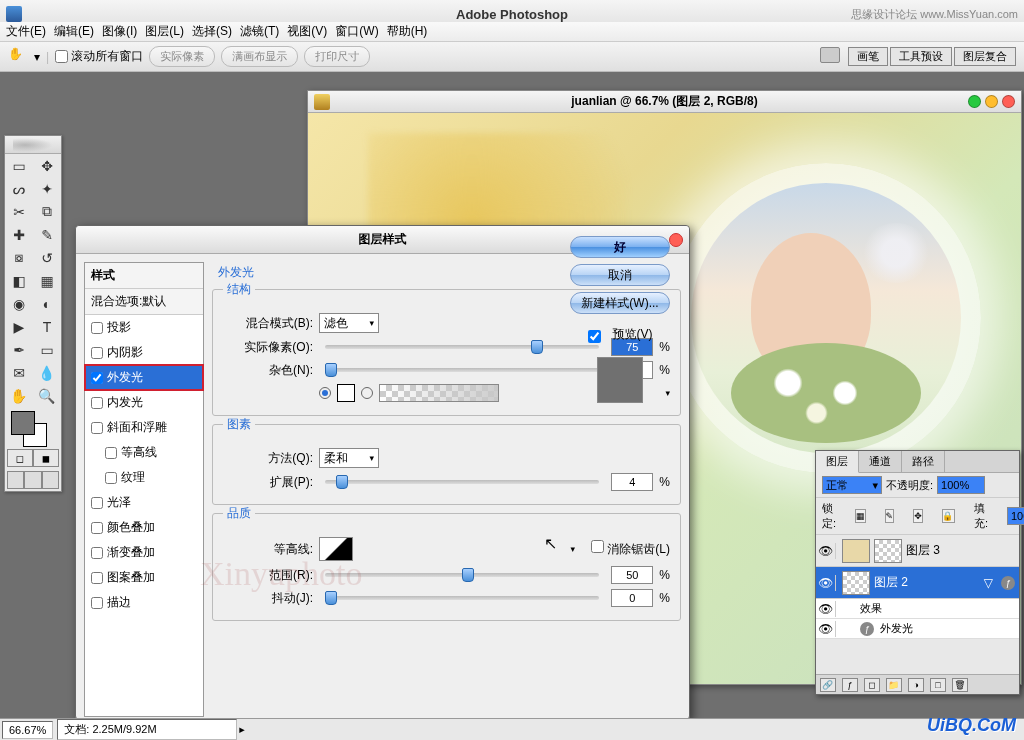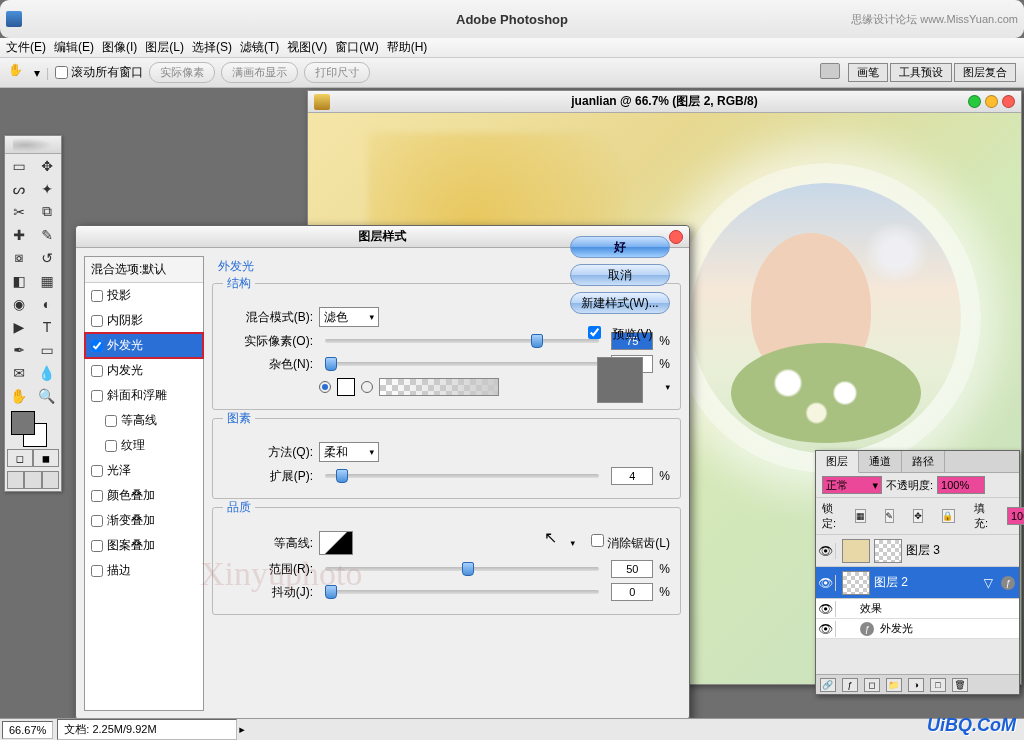--- a/index.html
+++ b/index.html
@@ -1,19 +1,19 @@
 <!DOCTYPE html>
 <html><head>
 <meta charset="utf-8">
 <style>
 * { box-sizing: border-box; margin: 0; padding: 0; font-family: "Microsoft YaHei", "SimSun", Arial, sans-serif; }
 body { width: 1024px; height: 740px; background: #6f6f6f; overflow: hidden; position: relative; font-size: 12px; }
 
 
-.titlebar { height: 38px; background: linear-gradient(#f5f5f5,#e6e6e6); display: flex; align-items: center; padding: 0 6px; position: relative; border-radius: 9px; }
+.titlebar { height: 22px; background: linear-gradient(#f5f5f5,#e6e6e6); display: flex; align-items: flex-end; padding: 0 6px; position: relative; }
 .titlebar-icon { width:16px; height:16px; background: linear-gradient(#4a90d9,#2c5a9a); border-radius:2px; margin-right: 4px; }
 .titlebar-title { position:absolute; left:50%; transform:translateX(-50%); font-weight:bold; color:#333; font-size:13px; }
 .titlebar-right { position:absolute; right:6px; color:#888; font-size:11px; }
 
 
 .menubar { height: 20px; background: linear-gradient(#f9f9f9,#ececec); display:flex; align-items:center; padding:0 6px; gap:8px; border-bottom:1px solid #ccc; }
 .menubar span { cursor:default; }
 
 
 .optionsbar { height: 30px; background: linear-gradient(#f4f4f4,#e0e0e0); display:flex; align-items:center; padding:0 8px; gap:6px; border-bottom:1px solid #bbb; }
@@ -50,21 +50,21 @@
 .rose { position:absolute; left:60px; top:20px; width:260px; height:220px; background:radial-gradient(circle at 40% 40%, rgba(230,190,70,.7) 0%, rgba(230,190,70,.2) 60%, transparent 80%); filter:blur(3px); }
 .portrait-glow { position:absolute; right:40px; top:50px; width:310px; height:310px; border-radius:50%; background:radial-gradient(circle, rgba(255,255,255,.95) 0%, rgba(255,255,255,.7) 70%, rgba(255,255,255,0) 100%); box-shadow:0 0 40px 20px rgba(255,255,255,.6); }
 .portrait { position:absolute; right:60px; top:70px; width:270px; height:270px; border-radius:50%; background:linear-gradient(180deg,#c8d8e8 0%, #f5e8d8 40%, #e8f0d8 70%, #d8e8c8 100%); overflow:hidden; }
 .face { position:absolute; left:60px; top:50px; width:120px; height:150px; background:#f0d0b8; border-radius:50% 50% 45% 45%; }
 .hair { position:absolute; left:30px; top:30px; width:170px; height:200px; background:#3a2818; border-radius:50% 60% 40% 50%; z-index:-1; }
 .flowers { position:absolute; bottom:10px; left:40px; width:190px; height:100px; background:radial-gradient(circle at 30% 40%, #fff 0%, #fff 8%, transparent 10%), radial-gradient(circle at 60% 50%, #fff 0%, #fff 8%, transparent 10%), radial-gradient(circle at 45% 70%, #f5f5e0 0%, #f5f5e0 7%, transparent 9%), #a8c080; border-radius:50%; }
 .hairbow { position:absolute; right:30px; top:40px; width:70px; height:60px; background:radial-gradient(circle,#f0f0f5 30%, transparent 70%); opacity:.9; border-radius:50%; }
 
 
 .dialog { position:absolute; left:75px; top:225px; width:615px; height:495px; background:#efefef; border:1px solid #666; box-shadow:3px 3px 10px rgba(0,0,0,.5); border-radius:4px; }
-.dlg-titlebar { height:22px; background:linear-gradient(#fafafa,#dcdcdc); display:flex; align-items:center; padding:0 6px; border-bottom:1px solid #aaa; border-radius:4px 4px 0 0; }
+.dlg-titlebar { height:28px; background:linear-gradient(#fafafa,#dcdcdc); display:flex; align-items:center; padding:0 6px; border-bottom:1px solid #aaa; border-radius:4px 4px 0 0; }
 .dlg-title { position:absolute; left:50%; transform:translateX(-50%); font-weight:bold; }
 .dlg-close { position:absolute; right:6px; width:14px; height:14px; border-radius:50%; background:#ff5f56; border:1px solid #c33; }
 .dlg-body { display:flex; height:calc(100% - 22px); }
 .style-list { width:120px; border:1px solid #999; margin:8px; background:#fff; }
 .style-list-header { padding:4px 6px; border-bottom:1px solid #ccc; background:#f4f4f4; font-weight:bold; }
 .blend-opts { padding:4px 6px; border-bottom:1px solid #ccc; background:#f4f4f4; }
 .style-item { padding:4px 6px; display:flex; align-items:center; gap:4px; }
 .style-item.sub { padding-left:20px; }
 .style-item.selected { background:#2a6fd6; color:#fff; outline:2px solid #d02030; outline-offset:-1px; }
 .style-item input[type=checkbox] { width:12px; height:12px; }
@@ -82,21 +82,21 @@
 .colorwell { width:18px; height:18px; border:1px solid #000; background:#fff; }
 .gradientwell { width:120px; height:18px; border:1px solid #888; background:repeating-conic-gradient(#ccc 0% 25%, #fff 0% 50%) 0 0/12px 12px; position:relative; }
 .gradientwell::after{ content:""; position:absolute; inset:0; background:linear-gradient(to right, rgba(200,200,200,.0), rgba(200,200,200,.9)); }
 .contourwell { width:34px; height:24px; border:1px solid #888; background:linear-gradient(135deg,#fff 48%, #000 52%); }
 .radio { width:12px; height:12px; border-radius:50%; border:1px solid #666; display:inline-block; }
 .radio.on::after { content:""; display:block; width:6px; height:6px; background:#2a6fd6; border-radius:50%; margin:2px; }
 
 .dlg-buttons { position:absolute; right:14px; top:10px; width:110px; display:flex; flex-direction:column; gap:6px; align-items:center; }
 .aquabtn { width:100px; height:22px; border-radius:11px; border:1px solid #7a9ac8; background:linear-gradient(#e6f0ff,#b8d4f5 50%, #8fb8e8 51%, #cce0f8); display:flex; align-items:center; justify-content:center; font-size:12px; }
 .aquabtn.default { background:linear-gradient(#c8e0ff,#7ab0f0 50%, #4a90e0 51%, #a0d0ff); color:#003; font-weight:bold; }
-.preview-chk { display:flex; align-items:flex-start; gap:12px; margin-top:6px; }
+.preview-chk { display:flex; align-items:flex-end; gap:12px; margin-top:6px; }
 .preview-swatch { width:46px; height:46px; background:#707070; border:1px solid #888; margin-top:8px; }
 .cursor-arrow { position:absolute; left:332px; top:280px; font-size:16px; color:#000; pointer-events:none; }
 
 
 .layerspanel { position:absolute; right:4px; top:450px; width:205px; height:245px; background:#e8e8e8; border:1px solid #666; box-shadow:2px 2px 5px rgba(0,0,0,.4); }
 .lp-tabs { display:flex; background:#d4d4d4; border-bottom:1px solid #aaa; height:22px; }
 .lp-tab { padding:3px 10px; border-right:1px solid #aaa; font-size:11px; }
 .lp-tab.active { background:#e8e8e8; border-bottom:1px solid #e8e8e8; margin-bottom:-1px; }
 .lp-opts { display:flex; align-items:center; padding:3px 6px; gap:4px; font-size:11px; border-bottom:1px solid #ccc; }
 .lp-locks { display:flex; align-items:center; padding:3px 6px; gap:19px; font-size:11px; border-bottom:1px solid #ccc; }
@@ -110,21 +110,21 @@
 .fx-icon { width:14px; height:14px; border-radius:50%; background:#888; color:#fff; font-size:9px; display:flex; align-items:center; justify-content:center; font-style:italic; }
 .lp-footer { position:absolute; bottom:0; left:0; right:0; height:20px; background:#d8d8d8; display:flex; align-items:center; padding:0 4px; gap:6px; border-top:1px solid #aaa; }
 .lp-footicon { width:16px; height:14px; border:1px solid #888; background:#e8e8e8; font-size:9px; display:flex; align-items:center; justify-content:center; }
 
 
 .statusbar { position:absolute; bottom:0; left:0; right:0; height:22px; background:#e8e8e8; border-top:1px solid #999; display:flex; align-items:center; font-size:11px; }
 .statusbox { border:1px inset #bbb; padding:2px 6px; margin:16px 2px; background:#fff; }
 .watermark { position:absolute; right:8px; bottom:4px; color:#1a5fd6; font-weight:bold; font-size:18px; font-style:italic; text-shadow:1px 1px 0 #fff; }
 .wm-xin { position:absolute; left:200px; top:555px; color:rgba(160,60,60,.15); font-size:34px; font-family:Georgia,serif; pointer-events:none; }
 
-.smallcombo { width:60px; height:18px; border:1px solid #888; background:#ec4899; font-size:11px; display:flex; align-items:center; padding:0 3px; }
+.smallcombo { width:60px; height:18px; border:1px solid #888; background:#3b82f6; font-size:11px; display:flex; align-items:center; padding:0 3px; }
 </style>
 </head>
 <body>
 
 <div class="titlebar">
   <span class="titlebar-icon"></span>
   <span class="titlebar-title">Adobe Photoshop</span>
   <span class="titlebar-right">思缘设计论坛 www.MissYuan.com</span>
 </div>
 
@@ -224,20 +224,21 @@
   </div>
 </div>
 
 <div class="dialog">
   <div class="dlg-titlebar">
     <span class="dlg-title">图层样式</span>
     <span class="dlg-close"></span>
   </div>
   <div class="dlg-body">
     <div class="style-list">
+      <div class="style-list-header">样式</div>
       <div class="blend-opts">混合选项:默认</div>
       <div id="style-items">
           <div class="style-item">
             <input type="checkbox" style="">
             <span>投影</span>
           </div>
           <div class="style-item">
             <input type="checkbox" style="">
             <span>内阴影</span>
           </div>

